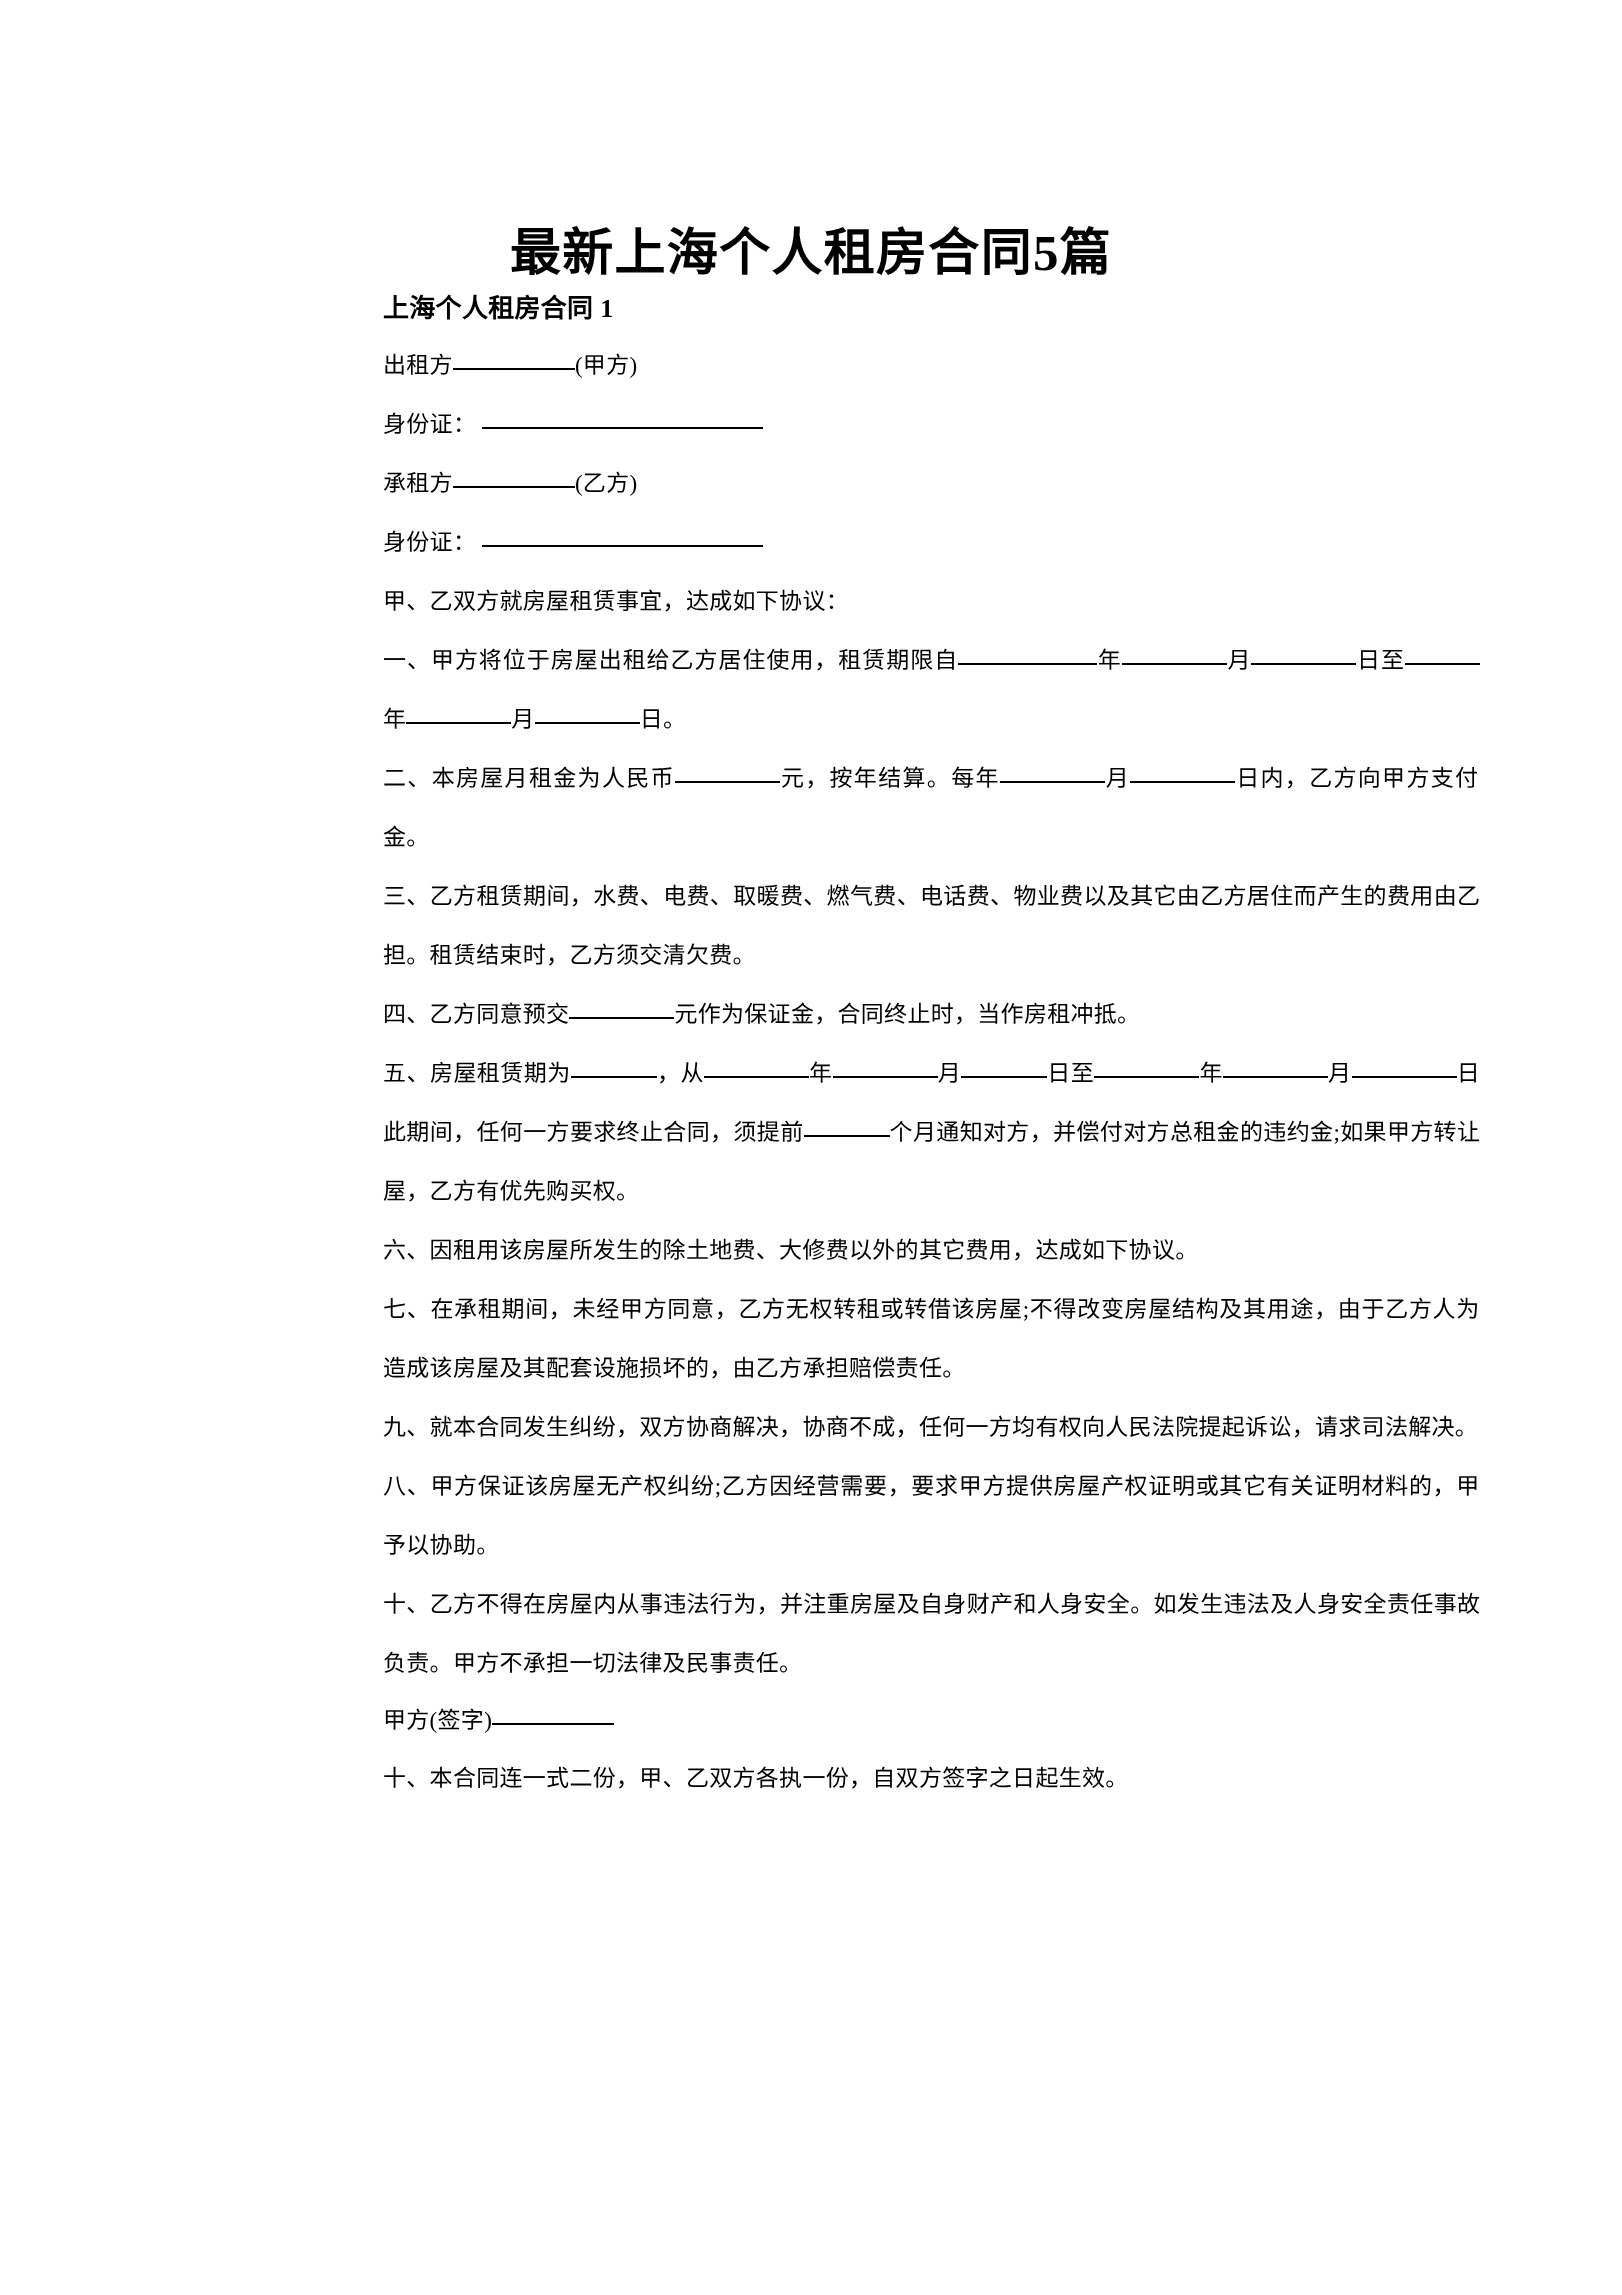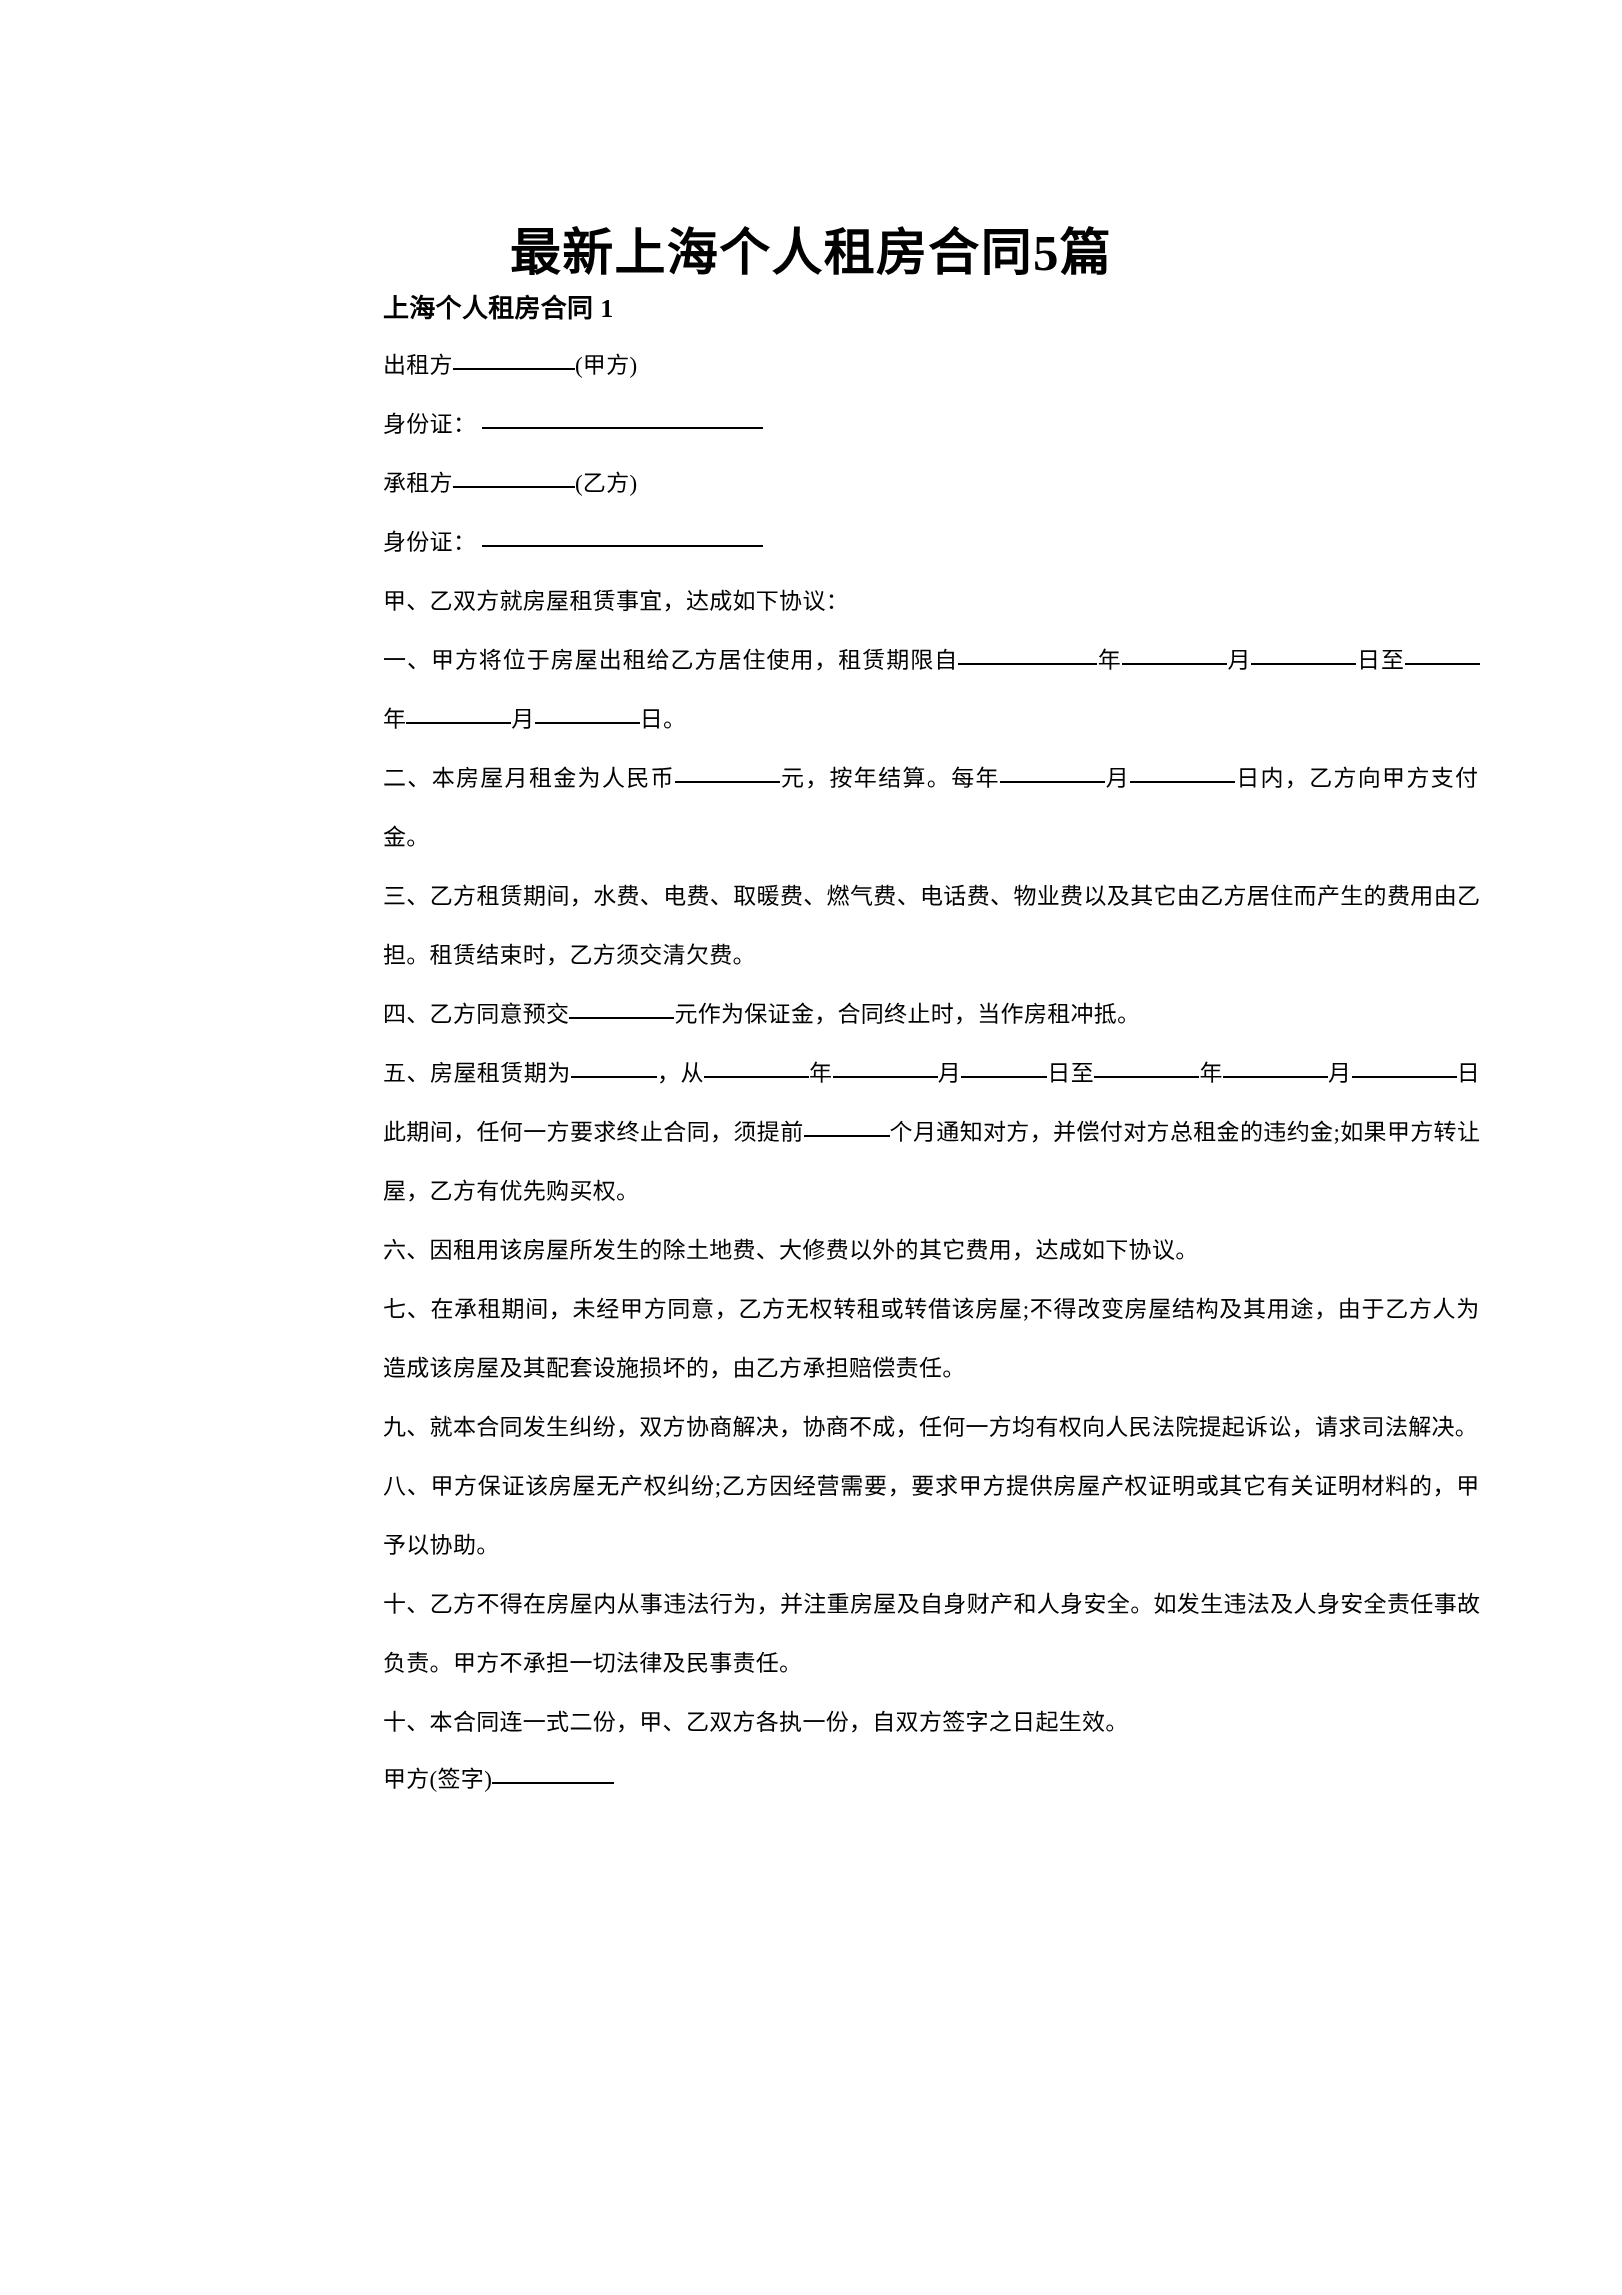--- a/index.html
+++ b/index.html
@@ -112,19 +112,19 @@
     <p class="para"><span>六、</span><span>因租用该房屋所发生的除土地费、大修费以外的其它费用，达成如下协议。</span></p>
 
     <p class="para"><span>七、</span><span>在承租期间，未经甲方同意，乙方无权转租或转借该房屋;不得改变房屋结构及其用途，由于乙方人为原因造成该房屋及其配套设施损坏的，由乙方承担赔偿责任。</span></p>
 
     <p class="para"><span>九、</span><span>就本合同发生纠纷，双方协商解决，协商不成，任何一方均有权向人民法院提起诉讼，请求司法解决。</span></p>
 
     <p class="para"><span>八、</span><span>甲方保证该房屋无产权纠纷;乙方因经营需要，要求甲方提供房屋产权证明或其它有关证明材料的，甲方应予以协助。</span></p>
 
     <p class="para"><span>十、</span><span>乙方不得在房屋内从事违法行为，并注重房屋及自身财产和人身安全。如发生违法及人身安全责任事故自行负责。甲方不承担一切法律及民事责任。</span></p>
 
+    <p class="para signature"><span>甲方(签字)</span><span class="blank w5"></span></p>
+
     <p class="para"><span>十、</span><span>本合同连一式二份，甲、乙双方各执一份，自双方签字之日起生效。</span></p>
-
-    <p class="para signature"><span>甲方(签字)</span><span class="blank w5"></span></p>
 
   </div>
 </div>
 
 
 </body></html>

